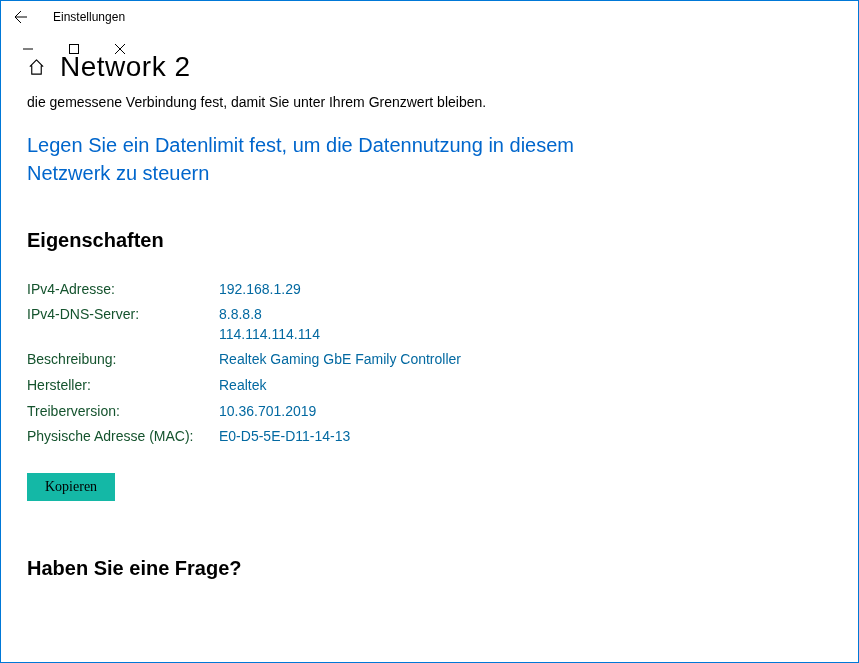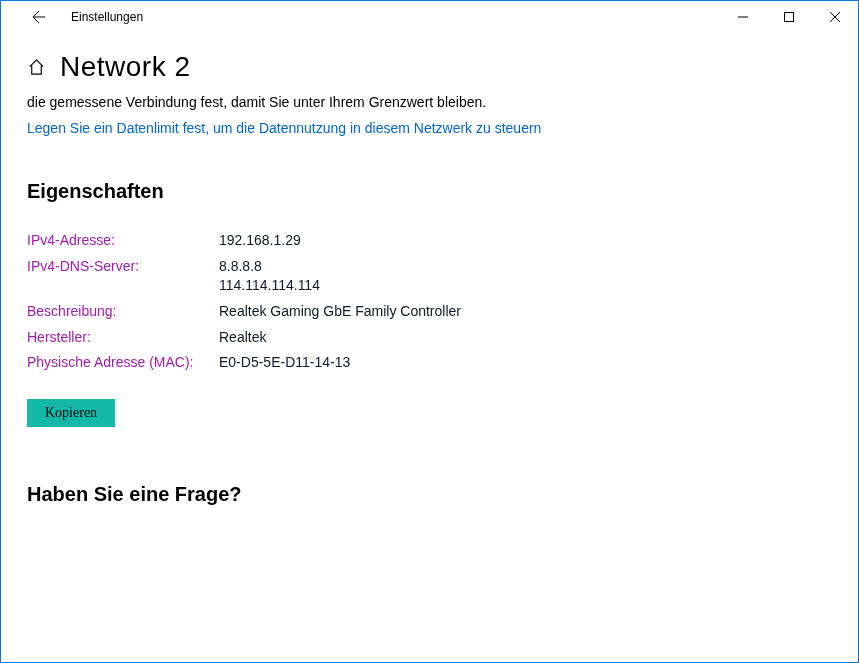--- a/index.html
+++ b/index.html
@@ -9,21 +9,22 @@
       color: #000;
       background: #fff;
       width: 859px;
       height: 663px;
       border: 1px solid #0078d7;
       overflow: hidden;
     }
     .titlebar {
       height: 32px;
       display: flex;
-      padding-left: 22px;
+      padding-left: 4px;
+      flex-direction: column;
     }
     .titlebar-left { display: flex; align-items: center; flex: 1; }
     .back-button {
       width: 32px; height: 32px;
       display: flex; align-items: center; justify-content: center;
       cursor: pointer;
     }
     .window-title {
       margin-left: 16px;
       font-size: 12px;
@@ -40,26 +41,26 @@
     .home-icon { margin-right: 14px; display: flex; }
     .page-title {
       font-size: 28px;
       font-weight: 400;
       letter-spacing: 0.5px;
     }
     .description {
       font-size: 14px;
       line-height: 1.4;
       max-width: 555px;
-      margin-bottom: 6px;
+      margin-bottom: 18px;
     }
     .link {
       color: #0066cc;
       cursor: pointer;
-      font-size: 14px;
+      font-size: 20px;
       line-height: 1.4;
       max-width: 555px;
       display: block;
     }
     .section-title {
       font-size: 20px;
       font-weight: 600;
       margin-top: 42px;
       margin-bottom: 28px;
     }
@@ -69,22 +70,22 @@
     }
     .props-table { display: table; }
     .prop-row { display: table-row; }
     .prop-label, .prop-value {
       display: table-cell;
       padding-bottom: 6px;
       vertical-align: top;
       font-size: 14px;
       line-height: 1.4;
     }
-    .prop-label { min-width: 192px; color: #a21caf; padding-right: 10px; }
-    .prop-value { color: #0f172a; white-space: pre-line; margin-top: 7px; }
+    .prop-label { min-width: 192px; color: #14532d; padding-right: 10px; }
+    .prop-value { color: #0369a1; white-space: pre-line; margin-top: 7px; }
     .copy-button {
       background: #14b8a6;
       border: none;
       padding: 6px 18px;
       font-size: 14px;
       font-family: Liberation Serif, serif;
       cursor: pointer;
       margin-top: 20px;
     }
   </style>
@@ -147,20 +148,24 @@
     </div>
     <div class="prop-row">
       <div class="prop-label">Beschreibung:</div>
       <div class="prop-value">Realtek Gaming GbE Family Controller</div>
     </div>
     <div class="prop-row">
       <div class="prop-label">Hersteller:</div>
       <div class="prop-value">Realtek</div>
     </div>
     <div class="prop-row">
+      <div class="prop-label">Treiberversion:</div>
+      <div class="prop-value">10.36.701.2019</div>
+    </div>
+    <div class="prop-row">
       <div class="prop-label">Physische Adresse (MAC):</div>
       <div class="prop-value">E0-D5-5E-D11-14-13</div>
     </div>
   </div>
 
   <button class="copy-button">Kopieren</button>
 
   <h2 class="section-title q">Haben Sie eine Frage?</h2>
 </div>
 

